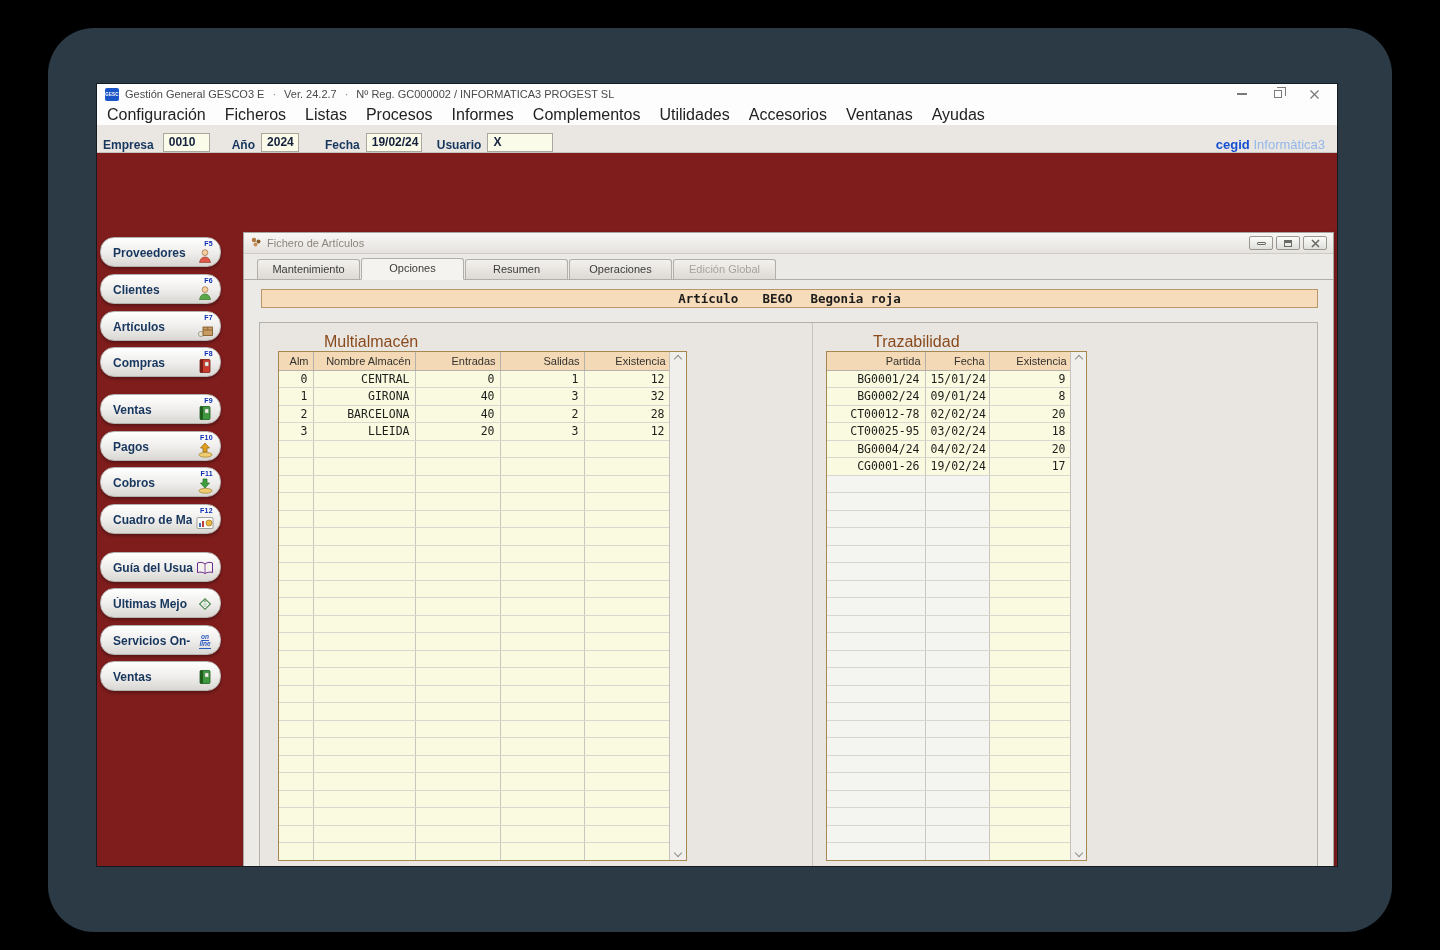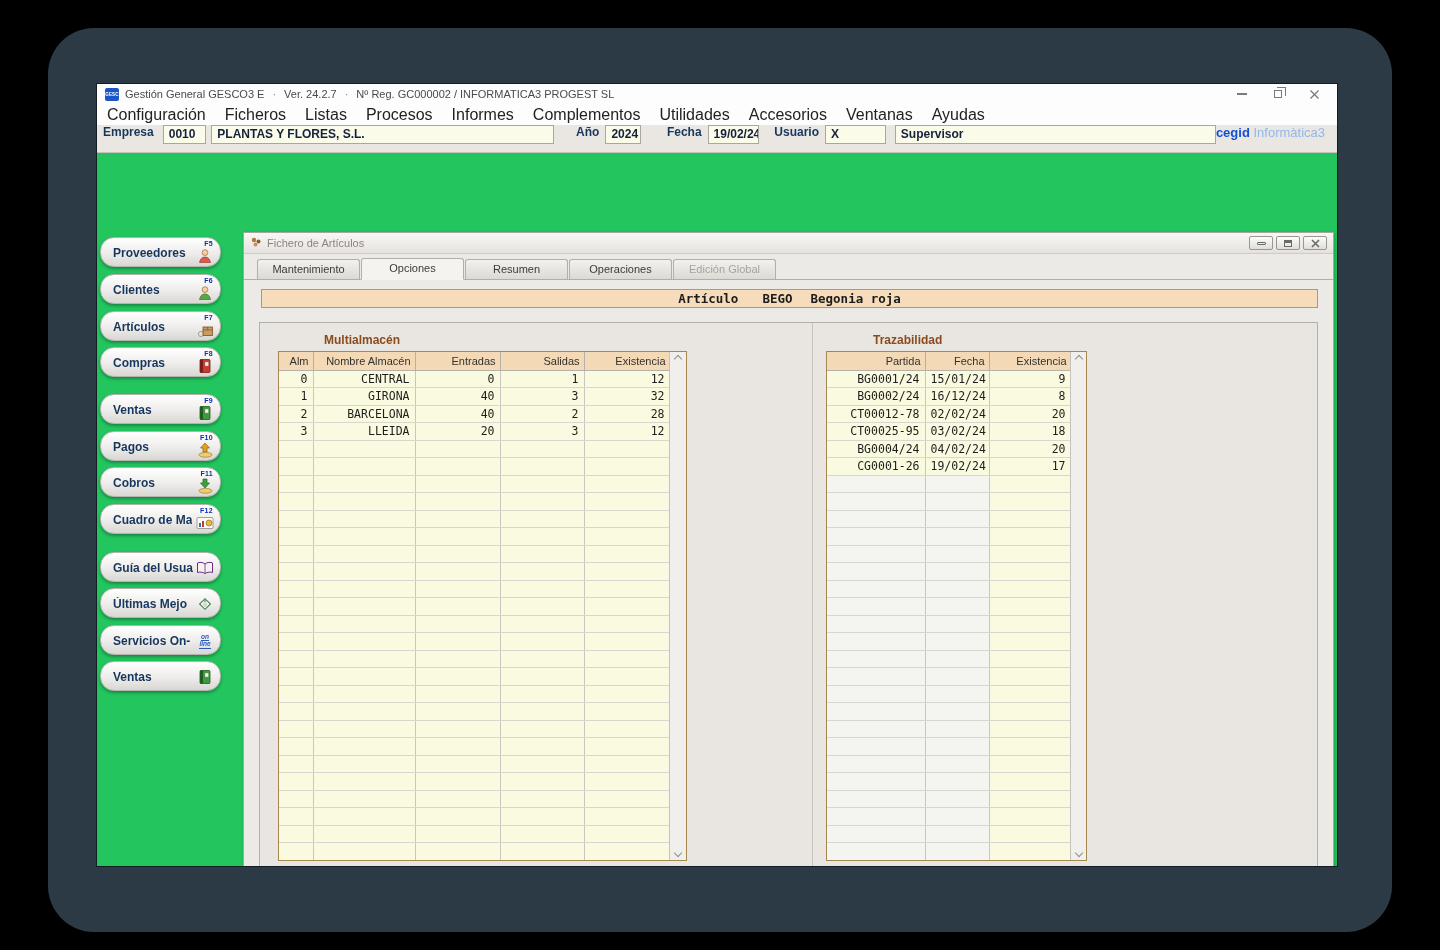--- a/index.html
+++ b/index.html
@@ -17,29 +17,29 @@
   .mc { width:14px; height:12px; display:flex; align-items:center; justify-content:center; cursor:default; }
   .mc-min { width:10px; height:2px; background:#7a7a7a; }
   .mc-restore { width:8px; height:8px; border:1px solid #7a7a7a; position:relative; background:#fdfdfd; }
   .mc-restore::before { content:''; position:absolute; left:2px; top:-4px; width:8px; height:8px; border:1px solid #7a7a7a; border-left:none; border-bottom:none; }
 
   
   .menubar { height:21px; background:#fdfdfd; display:flex; align-items:center; gap:19px; padding:0 10px; }
   .menu-item { font-size:16px; color:#222; cursor:default; }
 
   
-  .formbar { height:28px; background:#eae7e3; border-bottom:1px solid #c6c3be; display:flex; align-items:flex-start; padding:0 6px; }
+  .formbar { height:28px; background:#eae7e3; border-bottom:1px solid #c6c3be; display:flex; align-items:flex-end; padding:0 6px; }
   .flabel { font-size:12px; font-weight:bold; color:#17365d; }
   .ffield { background:#fbfbe9; border:1px solid #a9a8a0; height:19px; font-size:12px; font-weight:bold; color:#14213d; padding:1px 5px 0 5px; overflow:hidden; white-space:nowrap; }
   .brand { margin-left:auto; padding-right:6px; font-size:13px; white-space:nowrap; }
   .brand b { color:#1550d2; font-weight:bold; }
   .brand span { color:#93b7e8; }
 
   
-  .workspace { position:relative; height:713px; background:#22c55e; }
+  .workspace { position:relative; height:713px; background:#7f1d1d; }
 
   
   .side-btn { position:absolute; left:3px; width:121px; height:30px; border-radius:14px;
     background:linear-gradient(#ffffff,#eeedeb 55%,#d9d7d3); border:1px solid #b5b3af;
     box-shadow:0 2px 3px rgba(0,0,0,.30); cursor:pointer; }
   .side-btn .lbl { position:absolute; left:12px; top:8px; font-size:12px; font-weight:bold; color:#17365d; white-space:nowrap; overflow:hidden; max-width:82px; }
   .side-btn .fk { position:absolute; right:7px; top:2px; font-size:7px; font-weight:bold; color:#0b2fb4; letter-spacing:.3px; }
   .side-btn .ic { position:absolute; right:6px; top:10px; width:18px; height:16px; display:flex; align-items:center; justify-content:center; }
   .side-btn .ic.center { top:7px; }
   .gl-online { display:flex; flex-direction:column; align-items:center; line-height:6.5px; font-size:6.5px; font-weight:bold; color:#2a5ac0; font-style:italic; }
@@ -63,21 +63,21 @@
   .tab.disabled { color:#a7a39c; cursor:default; }
 
   
   .article-bar { position:absolute; left:17px; top:56px; width:1057px; height:19px; background:#f6dcba; border:1px solid #b9966a; display:flex; align-items:center; justify-content:center; font-family:"DejaVu Sans Mono",monospace; font-size:12.5px; font-weight:bold; color:#1c1c1c; }
   .article-bar .gap { width:24px; }
   .article-bar .gap2 { width:18px; }
 
   
   .panel { position:absolute; left:15px; top:89px; width:1059px; height:548px; background:#e9e6e2; border:1px solid #b3b0ab; }
   .panel .vdiv { position:absolute; left:552px; top:0; bottom:0; width:1px; background:#c7c4bf; }
-  .grp-label { position:absolute; font-size:12px; font-weight:bold; color:#8a4a1c;padding-left:47px; }
+  .grp-label { position:absolute; font-size:16px; font-weight:normal; color:#8a4a1c;padding-left:47px; }
   .tblwrap { position:absolute; border:1px solid #a58750; background:#fafae0; overflow:hidden; }
   table.grid { border-collapse:collapse; table-layout:fixed; }
   table.grid th { background:#f4d9b6; font-size:11px; font-weight:normal; color:#33322f; height:18px; padding:0 4px; border-right:1px solid #b5b1aa; border-bottom:1px solid #b5b1aa; overflow:hidden; white-space:nowrap; }
   table.grid td { background:#fafae0; font-family:"DejaVu Sans Mono",monospace; font-size:11.5px; color:#1e1e1c; height:17.5px; padding:0 5px; border-right:1px solid #c9c6c0; border-bottom:1px solid #d9d6cf; overflow:hidden; white-space:nowrap; }
   table.grid td.ewhite { background:#f4f4f0; }
   .al { text-align:right; } .ar { text-align:right; }
   .vscroll { position:absolute; top:0; right:0; bottom:0; background:#f1efec; border-left:1px solid #c5c2bd; display:flex; flex-direction:column; justify-content:space-between; align-items:center; padding:4px 0; }
   .chev { width:6px; height:6px; border-right:1.5px solid #8f8f8b; border-bottom:1.5px solid #8f8f8b; }
   .chev.up { transform:rotate(-135deg); }
   .chev.down { transform:rotate(45deg); }
@@ -118,28 +118,26 @@
           <span class="menu-item">Complementos</span>
           <span class="menu-item">Utilidades</span>
           <span class="menu-item">Accesorios</span>
           <span class="menu-item">Ventanas</span>
           <span class="menu-item">Ayudas</span>
         </nav>
 
       <div class="formbar">
         <span class="flabel">Empresa</span>
         <span class="ffield" style="width:47px; margin-left:9px;">0010</span>
-        <span class="ffield" style="width:378px; margin-left:5px;">PLANTAS Y FLORES, S.L.</span>
         <span class="flabel" style="margin-left:22px;">Año</span>
         <span class="ffield" style="width:38px; margin-left:6px;">2024</span>
         <span class="flabel" style="margin-left:26px;">Fecha</span>
         <span class="ffield" style="width:56px; margin-left:6px;">19/02/24</span>
         <span class="flabel" style="margin-left:15px;">Usuario</span>
         <span class="ffield" style="width:66px; margin-left:6px;">X</span>
-        <span class="ffield" style="width:354px; margin-left:9px;">Supervisor</span>
         <span class="brand"><b>cegid</b> <span>Informàtica3</span></span>
       </div>
 
       <div class="workspace">
 
         <div id="sidebar">
             <div class="side-btn" style="top: 84px;">
               <span class="lbl">Proveedores</span>
               <span class="fk">F5</span>
               <span class="ic">
@@ -550,21 +548,21 @@
                     </tr>
                   </thead>
                   <tbody>
                     <tr>
                       <td class="al">BG0001/24</td>
                       <td class="al">15/01/24</td>
                       <td class="ar">9</td>
                     </tr>
                     <tr>
                       <td class="al">BG0002/24</td>
-                      <td class="al">16/12/24</td>
+                      <td class="al">09/01/24</td>
                       <td class="ar">8</td>
                     </tr>
                     <tr>
                       <td class="al">CT00012-78</td>
                       <td class="al">02/02/24</td>
                       <td class="ar">20</td>
                     </tr>
                     <tr>
                       <td class="al">CT00025-95</td>
                       <td class="al">03/02/24</td>

